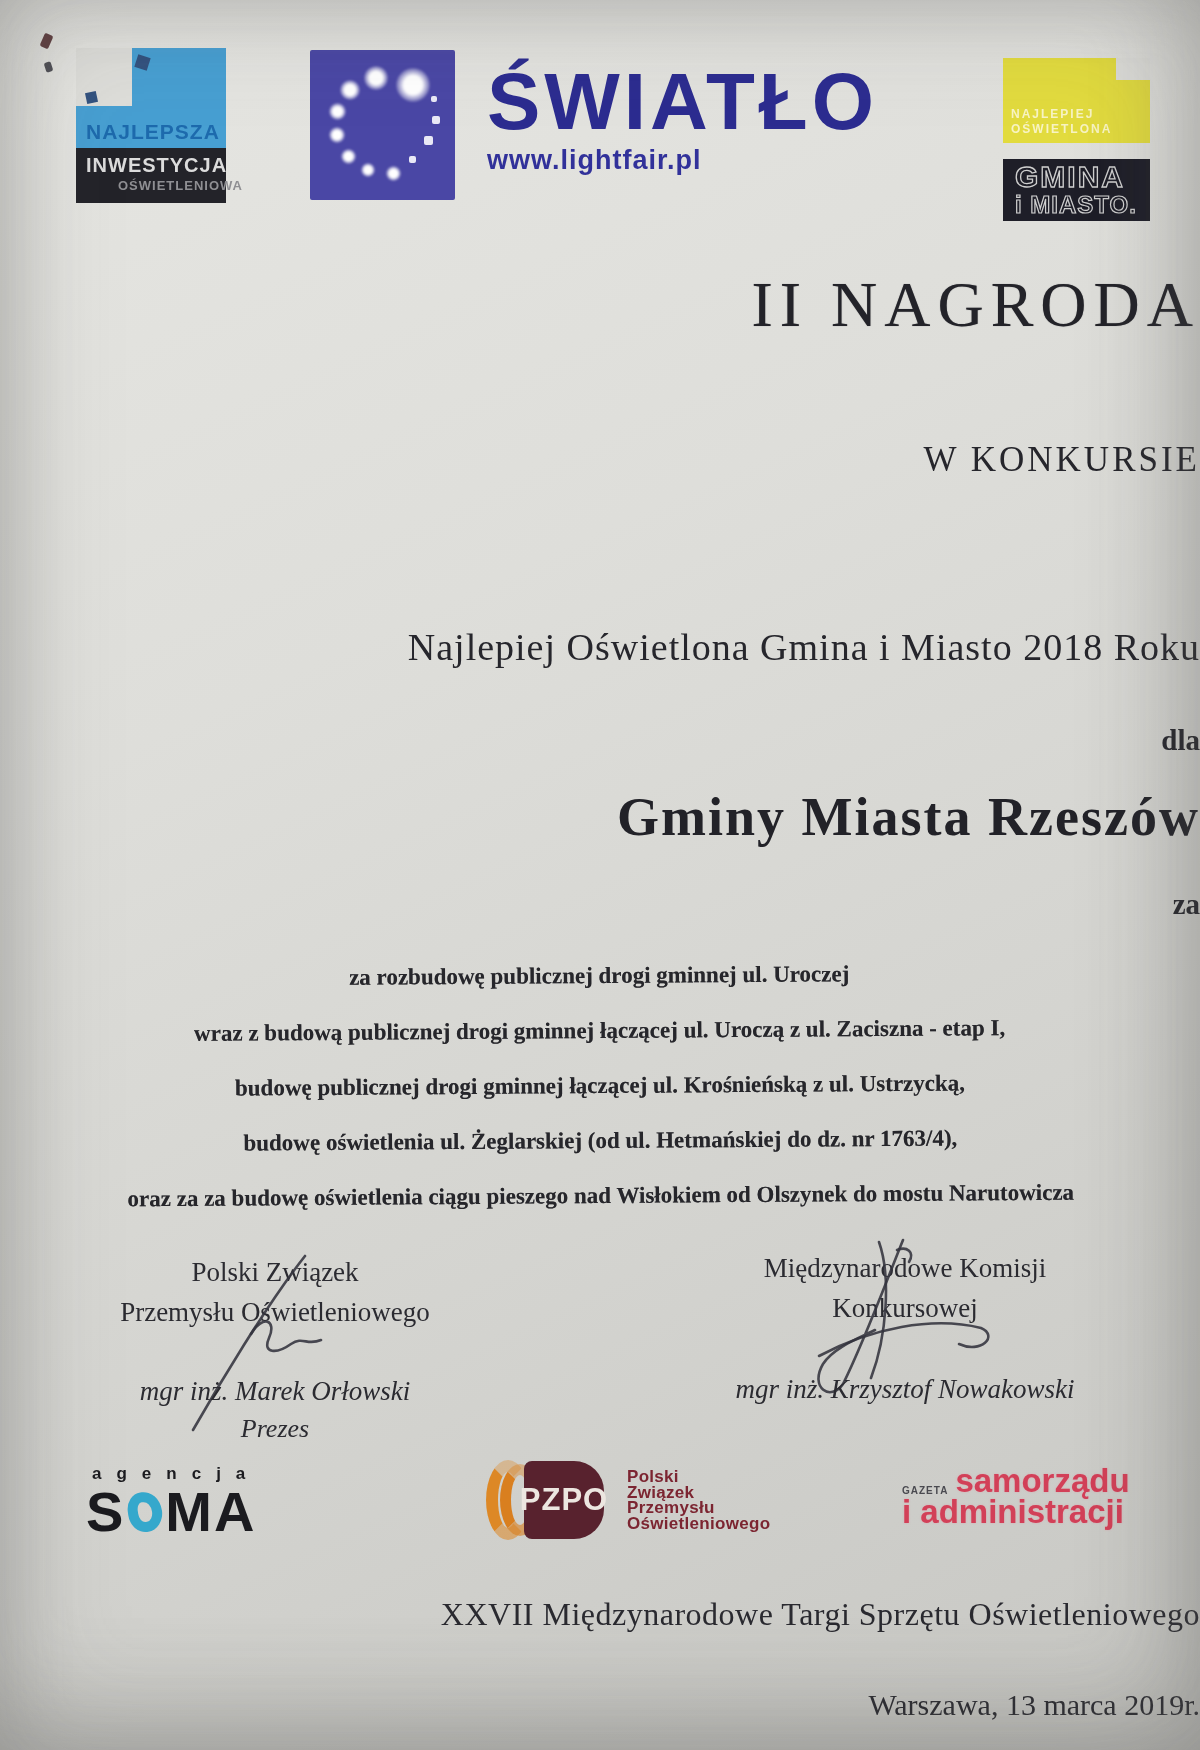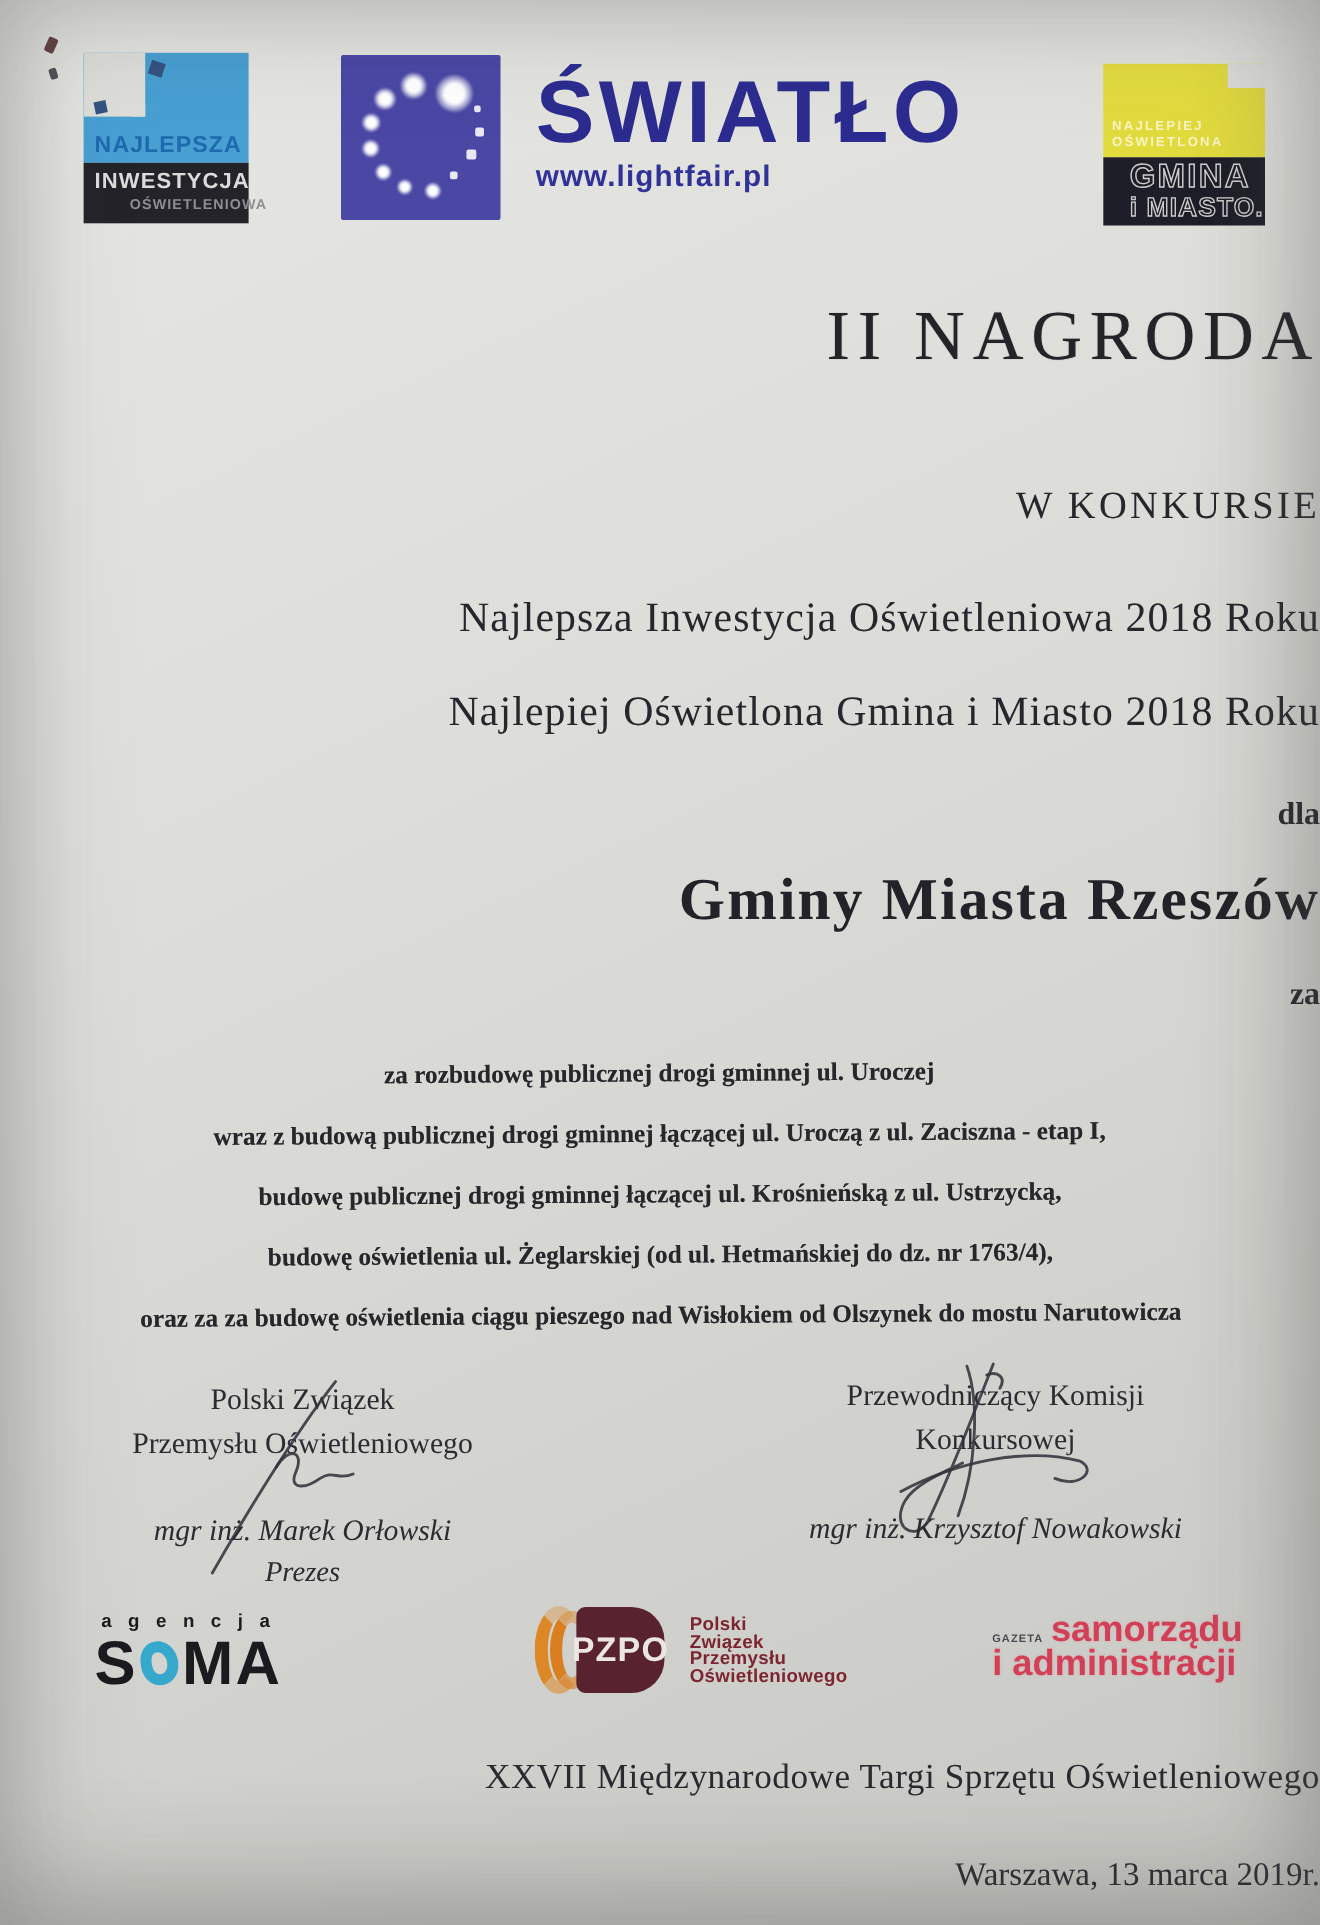--- a/index.html
+++ b/index.html
@@ -45,21 +45,21 @@
   .s4{width:7px;height:7px;left:99px;top:106px;}
 
   .swiatlo{position:absolute;left:487px;top:62px;font-family:"Liberation Sans",sans-serif;color:#2c2c90;}
   .swiatlo-title{font-size:80px;font-weight:bold;letter-spacing:4px;line-height:1;}
   .swiatlo-url{font-size:27px;font-weight:bold;letter-spacing:1px;margin-top:3px;color:#31319a;}
 
   .logo-gm{position:absolute;left:1003px;top:58px;width:147px;height:147px;font-family:"Liberation Sans",sans-serif;}
   .gm-yellow{position:relative;width:100%;height:85px;background:#e2db3e;overflow:hidden;}
   .gm-notch{position:absolute;right:0;top:0;width:34px;height:22px;background:#dededa;}
   .gm-faint{position:absolute;left:8px;bottom:6px;font-weight:bold;font-size:12px;letter-spacing:2px;color:rgba(252,248,218,.85);line-height:15px;}
-  .gm-black{position:relative;width:100%;height:62px;background:#1e1e28;padding:3px 0 0 24px;box-sizing:border-box;}
+  .gm-black{position:relative;width:100%;height:62px;background:#1e1e28;padding:3px 0 0 12px;box-sizing:border-box;margin-top:16px;}
   .gm-l3{font-size:30px;font-weight:bold;letter-spacing:2px;line-height:30px;color:transparent;-webkit-text-stroke:1.3px #cfcfcf;}
   .gm-l4{font-size:24px;font-weight:bold;letter-spacing:1px;line-height:26px;color:transparent;-webkit-text-stroke:1.2px #cfcfcf;}
 
   
   .title{top:268px;font-size:64px;letter-spacing:7px;color:#232329;text-shadow:0 0 1px rgba(20,20,25,.4);}
   .subtitle{top:440px;font-size:35px;letter-spacing:3px;color:#26262c;}
   .comp1{top:540px;font-size:38px;letter-spacing:1px;color:#26262c;}
   .comp2{top:625px;font-size:38px;letter-spacing:1px;color:#26262c;}
   .dla{top:724px;font-size:29px;font-weight:bold;color:#26262c;}
   .recipient{top:786px;font-size:54px;font-weight:bold;letter-spacing:2px;color:#222228;}
@@ -160,21 +160,20 @@
       </div>
     </div>
     <div class="gm-black">
       <div class="gm-l3">GMINA</div>
       <div class="gm-l4">i MIASTO.</div>
     </div>
   </div>
 
   <h1 class="abs ctr title" style="margin:0;font-weight:normal;">II NAGRODA</h1>
   <div class="abs ctr subtitle">W KONKURSIE</div>
-  <div class="abs ctr comp1">Najlepsza Inwestycja Oświetleniowa 2018 Roku</div>
   <div class="abs ctr comp2">Najlepiej Oświetlona Gmina i Miasto 2018 Roku</div>
   <div class="abs ctr dla">dla</div>
   <div class="abs ctr recipient">Gminy Miasta Rzeszów</div>
   <div class="abs ctr za">za</div>
 
   <div class="abs ach-block">
     <div class="ach">za rozbudowę publicznej drogi gminnej ul. Uroczej</div>
     <div class="ach">wraz z budową publicznej drogi gminnej łączącej ul. Uroczą z ul. Zaciszna - etap I,</div>
     <div class="ach">budowę publicznej drogi gminnej łączącej ul. Krośnieńską z ul. Ustrzycką,</div>
     <div class="ach">budowę oświetlenia ul. Żeglarskiej (od ul. Hetmańskiej do dz. nr 1763/4),</div>
@@ -189,21 +188,21 @@
     <svg class="scrawl scrawl-left" viewBox="0 0 240 200">
       <path d="M38,192 C62,150 112,66 150,18"></path>
       <path d="M96,96 C108,76 122,82 114,100 C107,116 122,116 136,106 C148,98 152,108 166,102"></path>
     </svg>
     <div class="sig-name">mgr inż. Marek Orłowski</div>
     <div class="sig-role">Prezes</div>
   </div>
 
   <div class="sig sig-right">
     <div class="org">
-      <div>Przewodniczący Komisji</div>
+      <div>Międzynarodowe Komisji</div>
       <div>Konkursowej</div>
     </div>
     <svg class="scrawl scrawl-right" viewBox="0 0 260 210">
       <path d="M128,12 C108,62 88,116 68,156 C56,174 34,160 48,136 C58,120 84,110 100,102"></path>
       <path d="M104,14 C116,48 112,108 96,150"></path>
       <path d="M44,128 C96,100 158,88 206,100 C224,108 206,126 184,116"></path>
       <path d="M122,22 C132,18 140,24 134,34"></path>
     </svg>
     <div class="sig-name">mgr inż. Krzysztof Nowakowski</div>
   </div>

